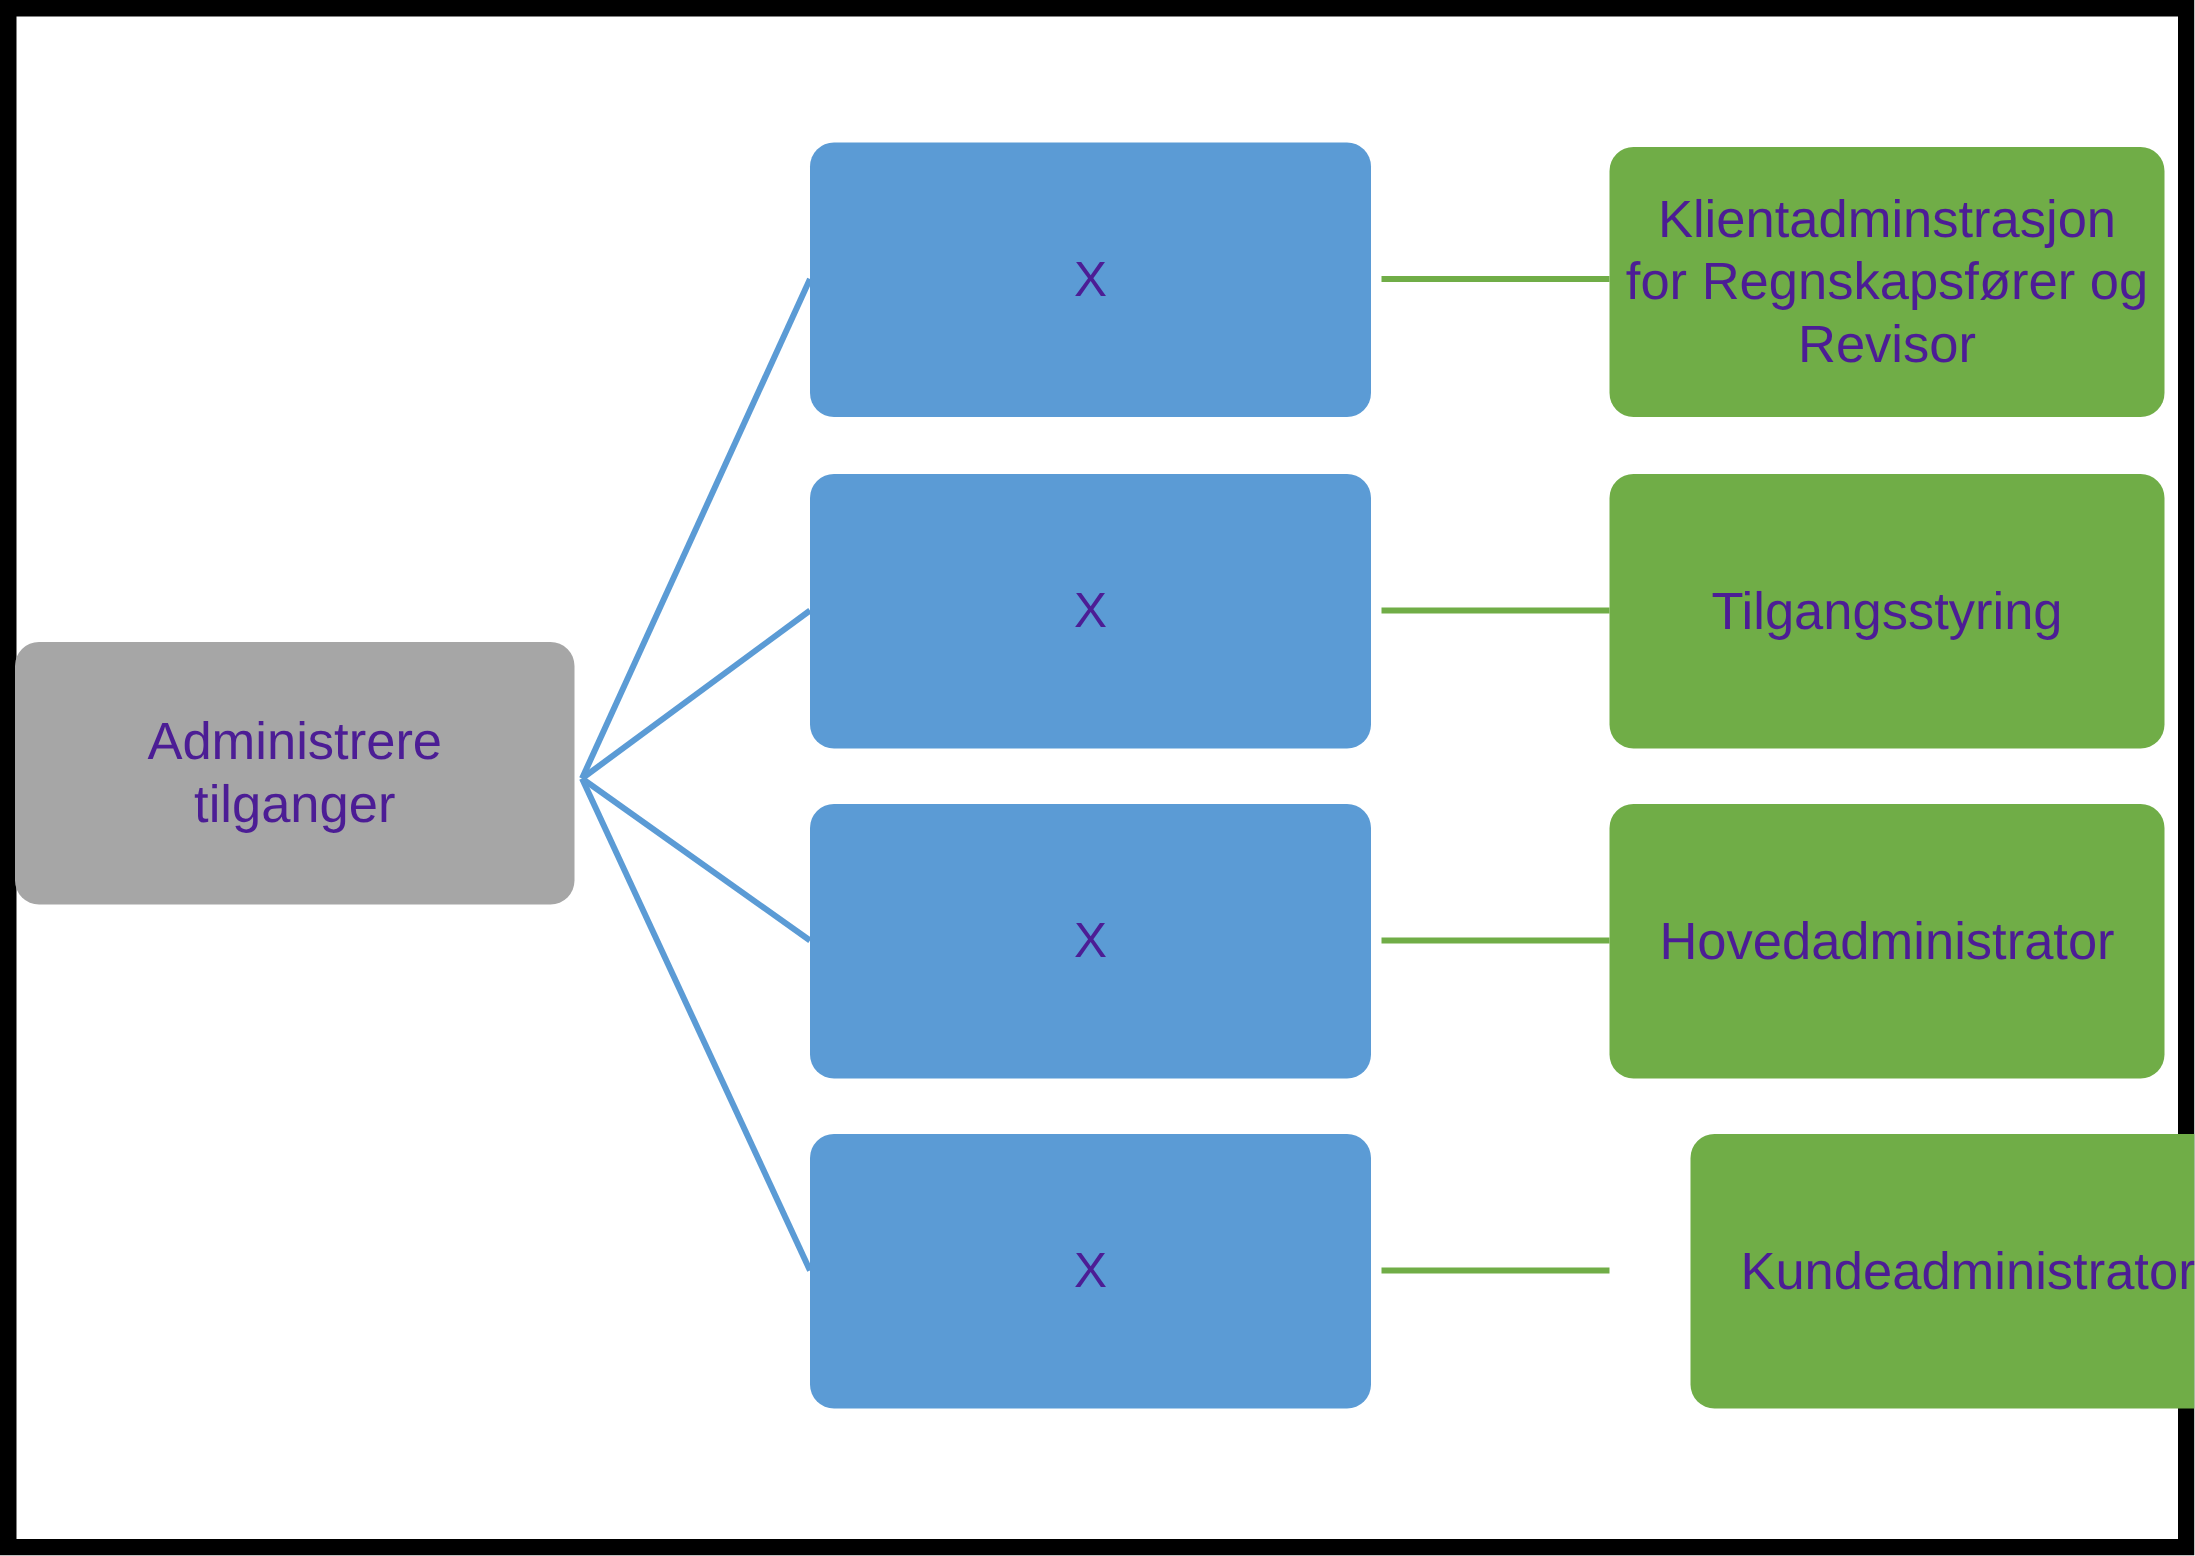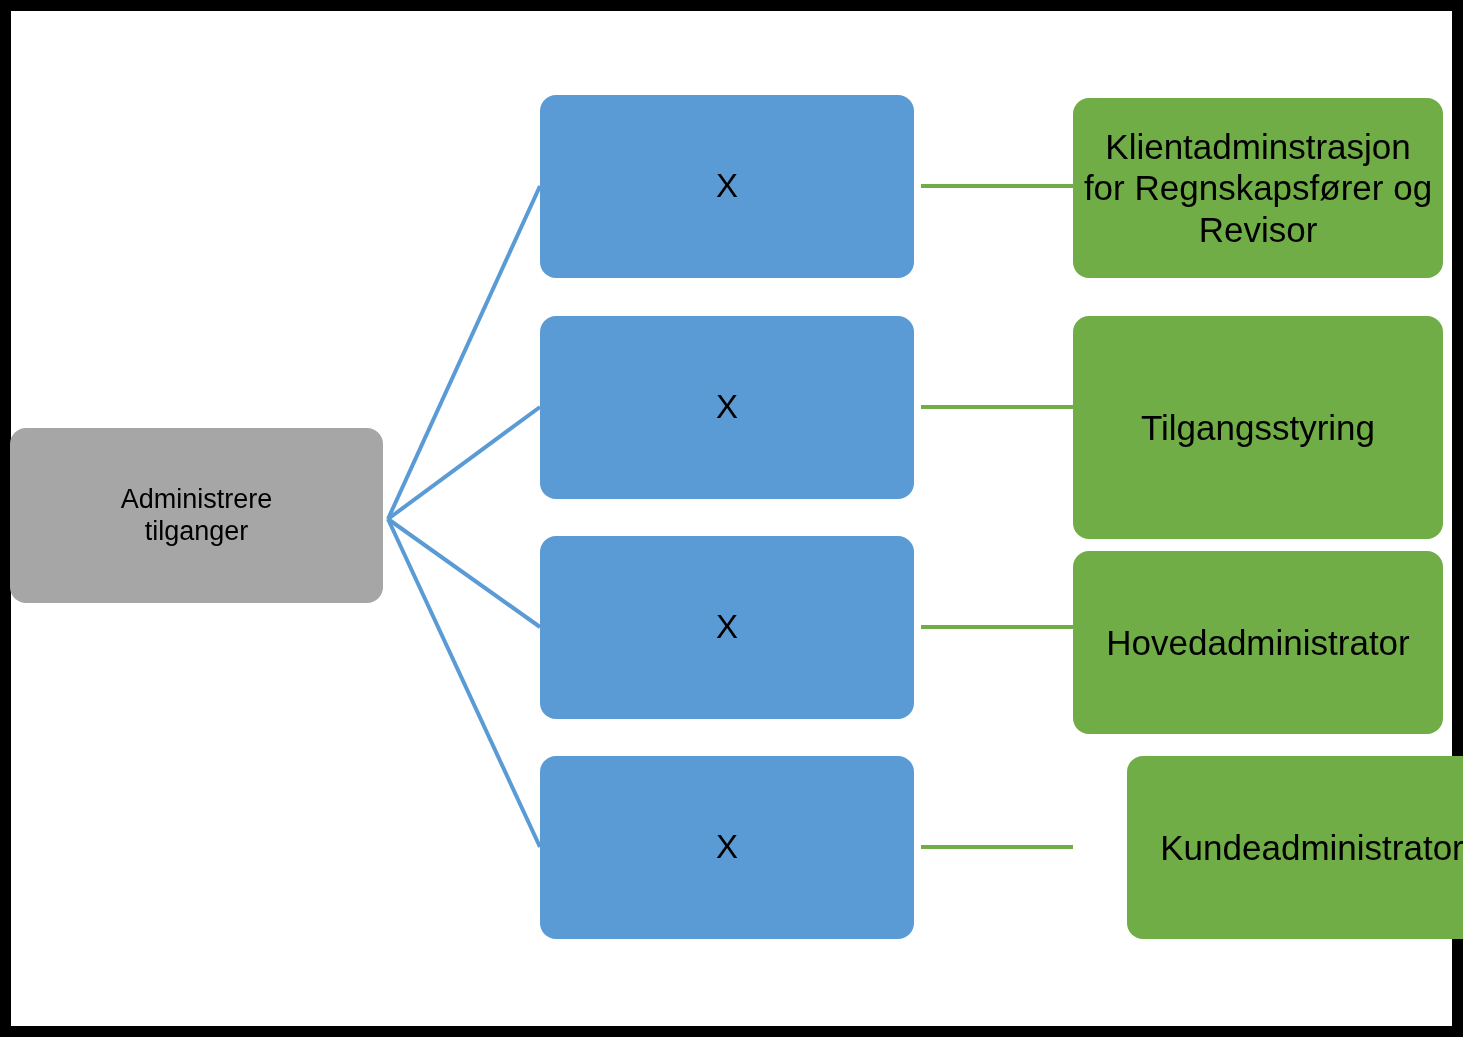--- a/index.html
+++ b/index.html
@@ -43,28 +43,28 @@
   }
 
   .node {
     position: absolute;
     box-sizing: border-box;
     border-radius: 16px;
     display: flex;
     align-items: center;
     justify-content: center;
     text-align: center;
-    color: #000000;
+    color: #4c1d95;
     line-height: 1.18;
     padding: 4px 10px;
   }
 
   .node-root {
     background: #a6a6a6;
-    font-size: 27px;
+    font-size: 35px;
   }
 
   .node-mid {
     background: #5b9bd5;
     font-size: 33px;
   }
 
   .node-leaf {
     background: #70ad47;
     font-size: 35px;
@@ -109,22 +109,22 @@
   <div class="node node-mid" style="left:540px; top:536px; width:374px; height:183px;">
     <span class="node-label">X</span>
   </div>
   <div class="node node-mid" style="left:540px; top:756px; width:374px; height:183px;">
     <span class="node-label">X</span>
   </div>
 
   <div class="node node-leaf" style="left:1073px; top:98px; width:370px; height:180px;">
     <span class="node-label">Klientadminstrasjon for Regnskapsfører og Revisor</span>
   </div>
-  <div class="node node-leaf" style="left:1073px; top:316px; width:370px; height:223px;">
+  <div class="node node-leaf" style="left:1073px; top:316px; width:370px; height:183px;">
     <span class="node-label">Tilgangsstyring</span>
   </div>
-  <div class="node node-leaf" style="left:1073px; top:536px; width:370px; height:183px;margin-top:15px;">
+  <div class="node node-leaf" style="left:1073px; top:536px; width:370px; height:183px;">
     <span class="node-label">Hovedadministrator</span>
   </div>
   <div class="node node-leaf" style="left:1127px; top:756px; width:370px; height:183px;">
     <span class="node-label">Kundeadministrator</span>
   </div>
 </div>
 
 </body></html>

